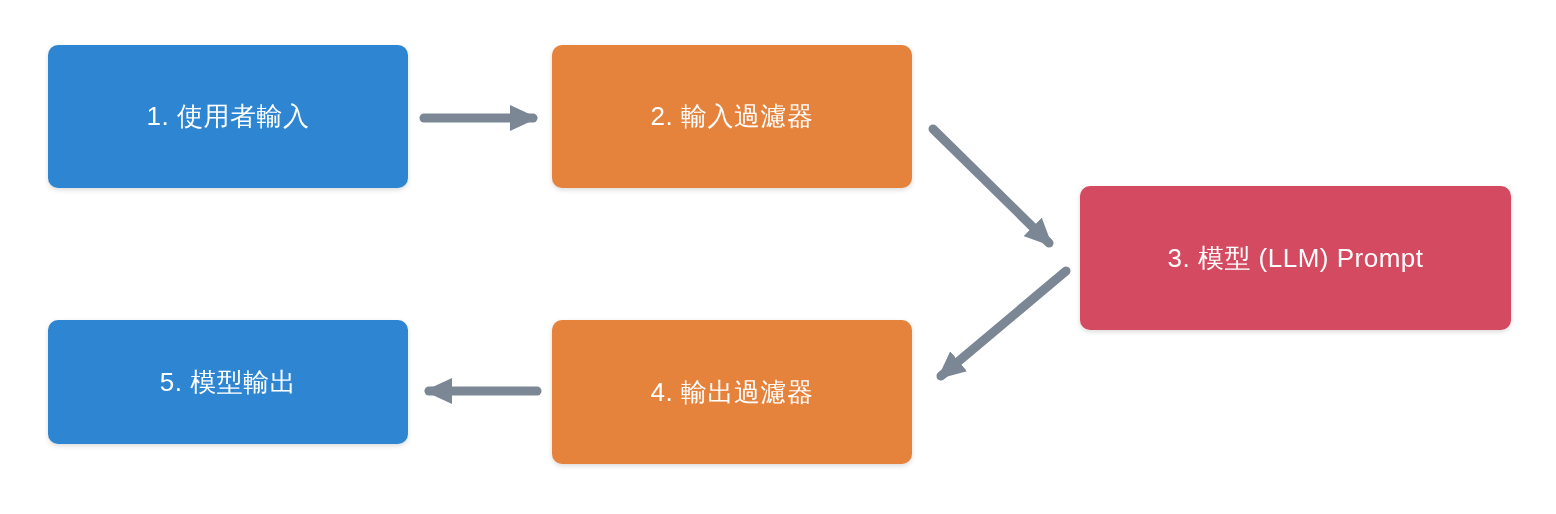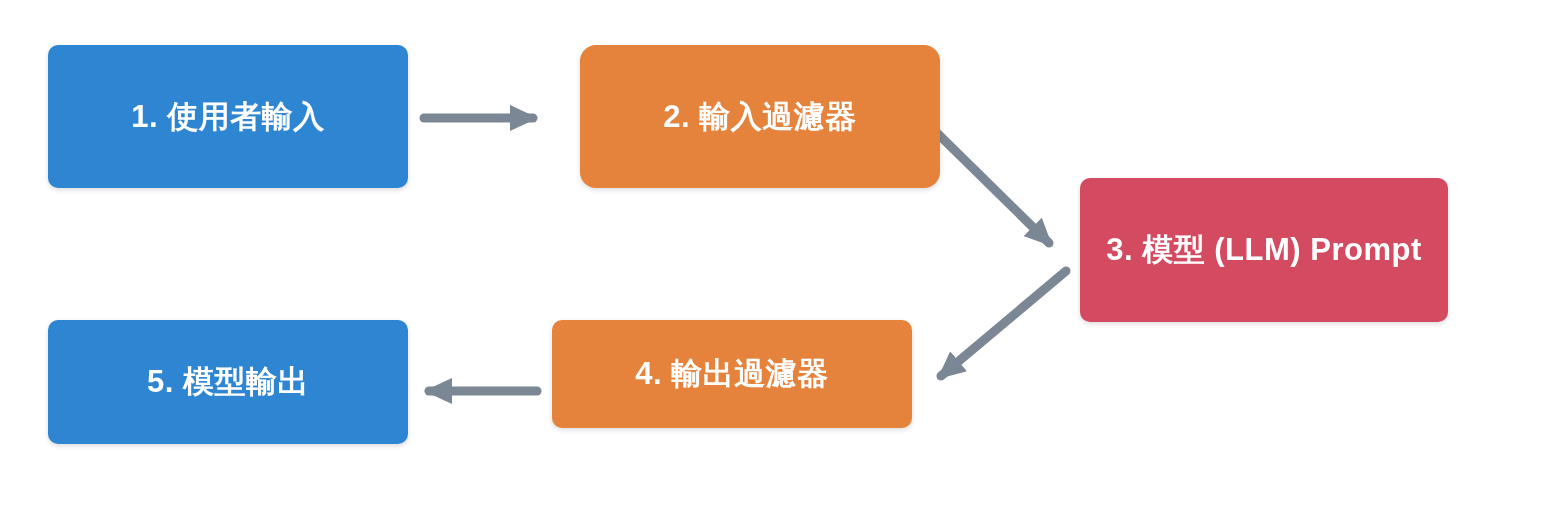--- a/index.html
+++ b/index.html
@@ -16,30 +16,30 @@
     overflow: hidden;
   }
   .node {
     position: absolute;
     display: flex;
     align-items: center;
     justify-content: center;
     border-radius: 10px;
     box-shadow: 0 2px 5px rgba(0,0,0,0.14);
     color: #ffffff;
-    font-size: 31px;
-    font-weight: 700;
+    font-size: 26px;
+    font-weight: 400;
     letter-spacing: 0.5px;
     white-space: pre;
     text-align: center;
   }
   .node-1 { left: 48px;   top: 45px;  width: 360px; height: 143px; }
-  .node-2 { left: 580px;  top: 45px;  width: 360px; height: 143px; border-radius: 16px; }
-  .node-3 { left: 1080px; top: 178px; width: 368px; height: 144px; }
-  .node-4 { left: 552px;  top: 320px; width: 360px; height: 108px; }
+  .node-2 { left: 552px;  top: 45px;  width: 360px; height: 143px; }
+  .node-3 { left: 1080px; top: 186px; width: 431px; height: 144px; }
+  .node-4 { left: 552px;  top: 320px; width: 360px; height: 144px; }
   .node-5 { left: 48px;   top: 320px; width: 360px; height: 124px; }
   .arrows {
     position: absolute;
     left: 0;
     top: 0;
     width: 1556px;
     height: 514px;
     color: var(--arrow-color, #7B8794);
     pointer-events: none;
   }

